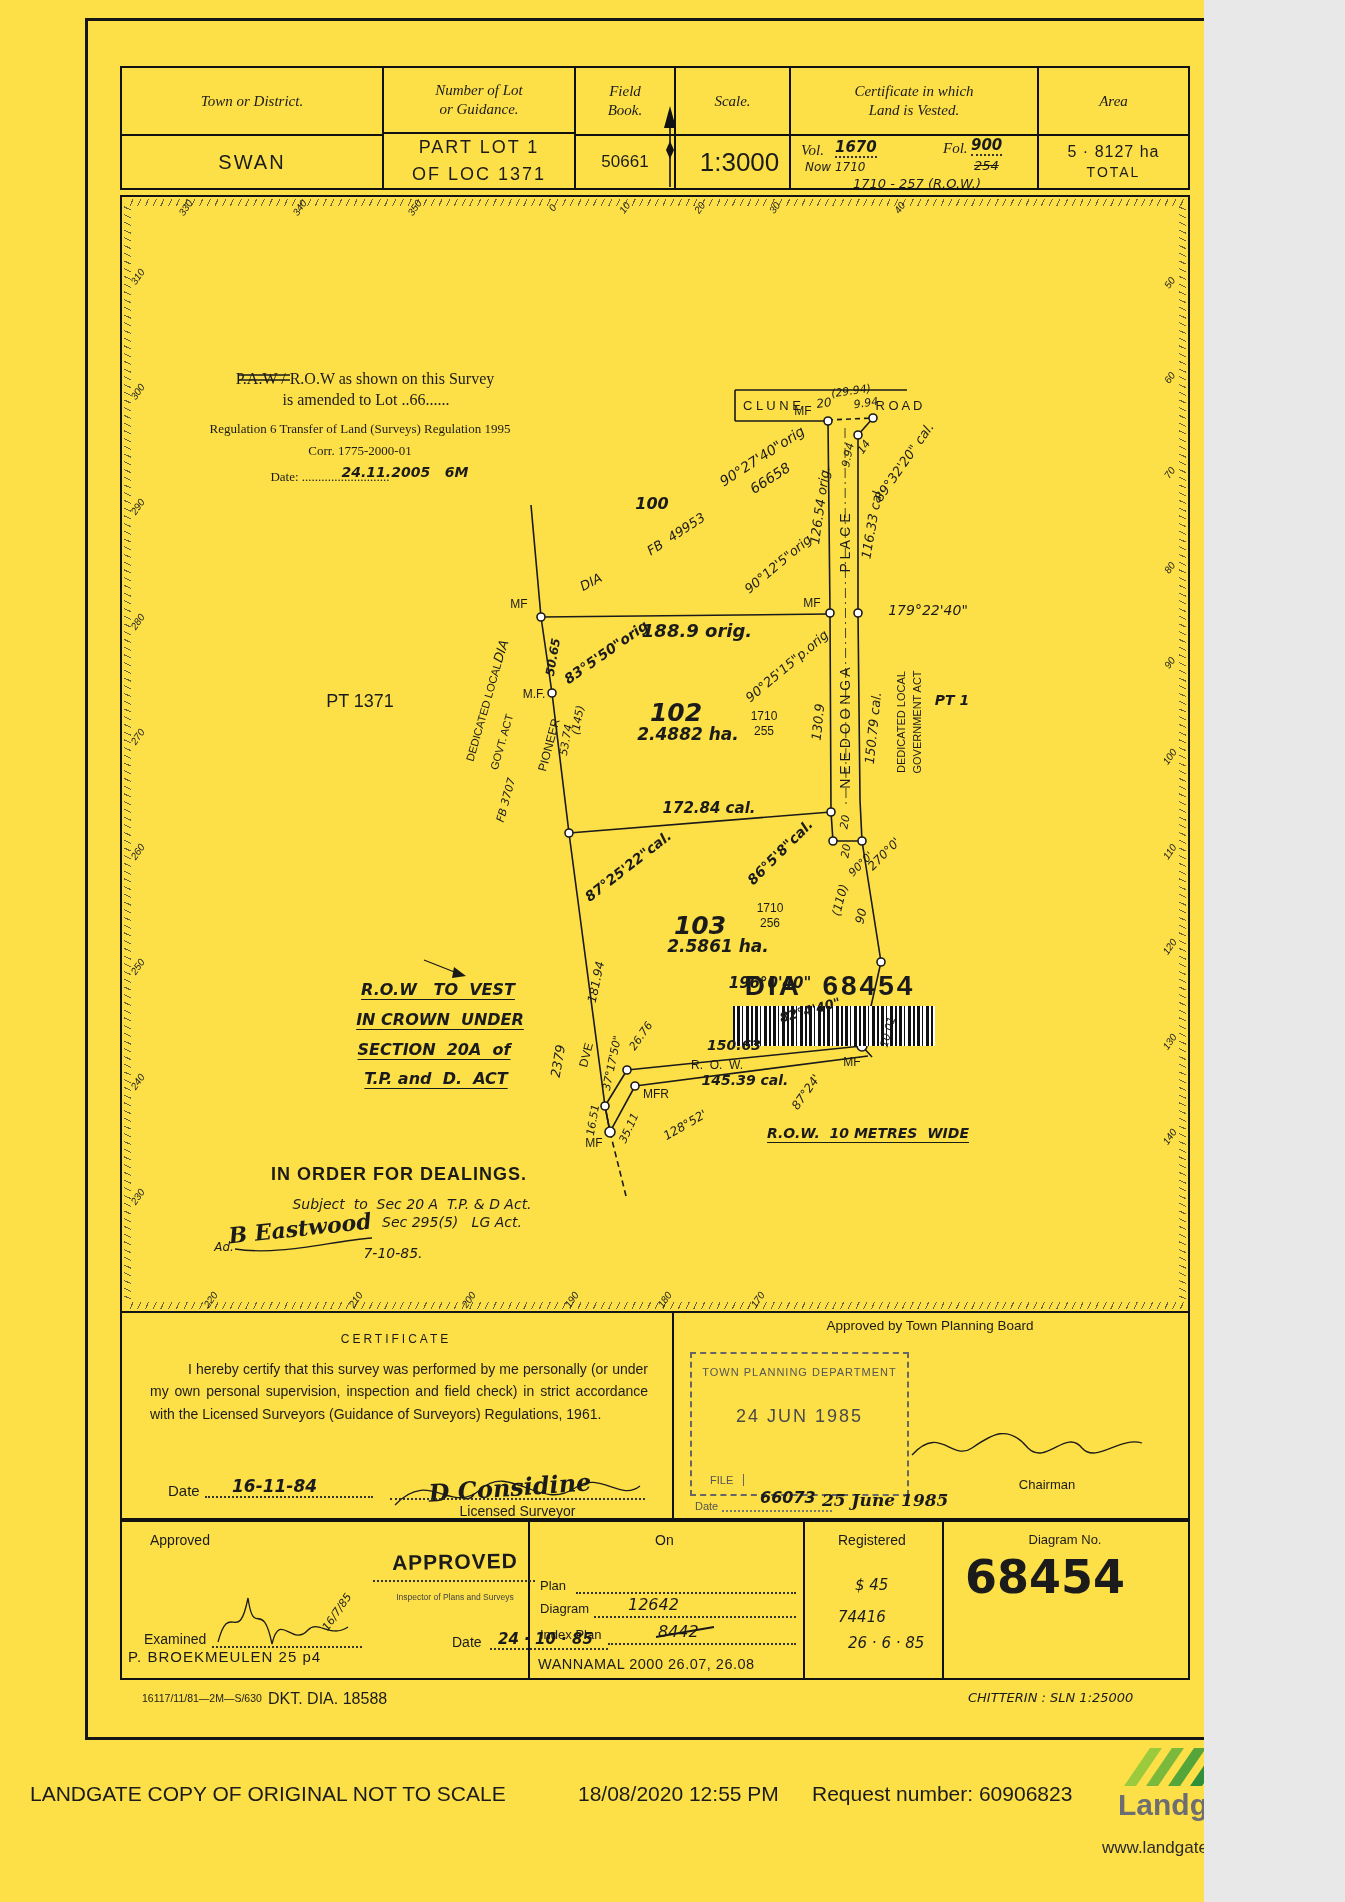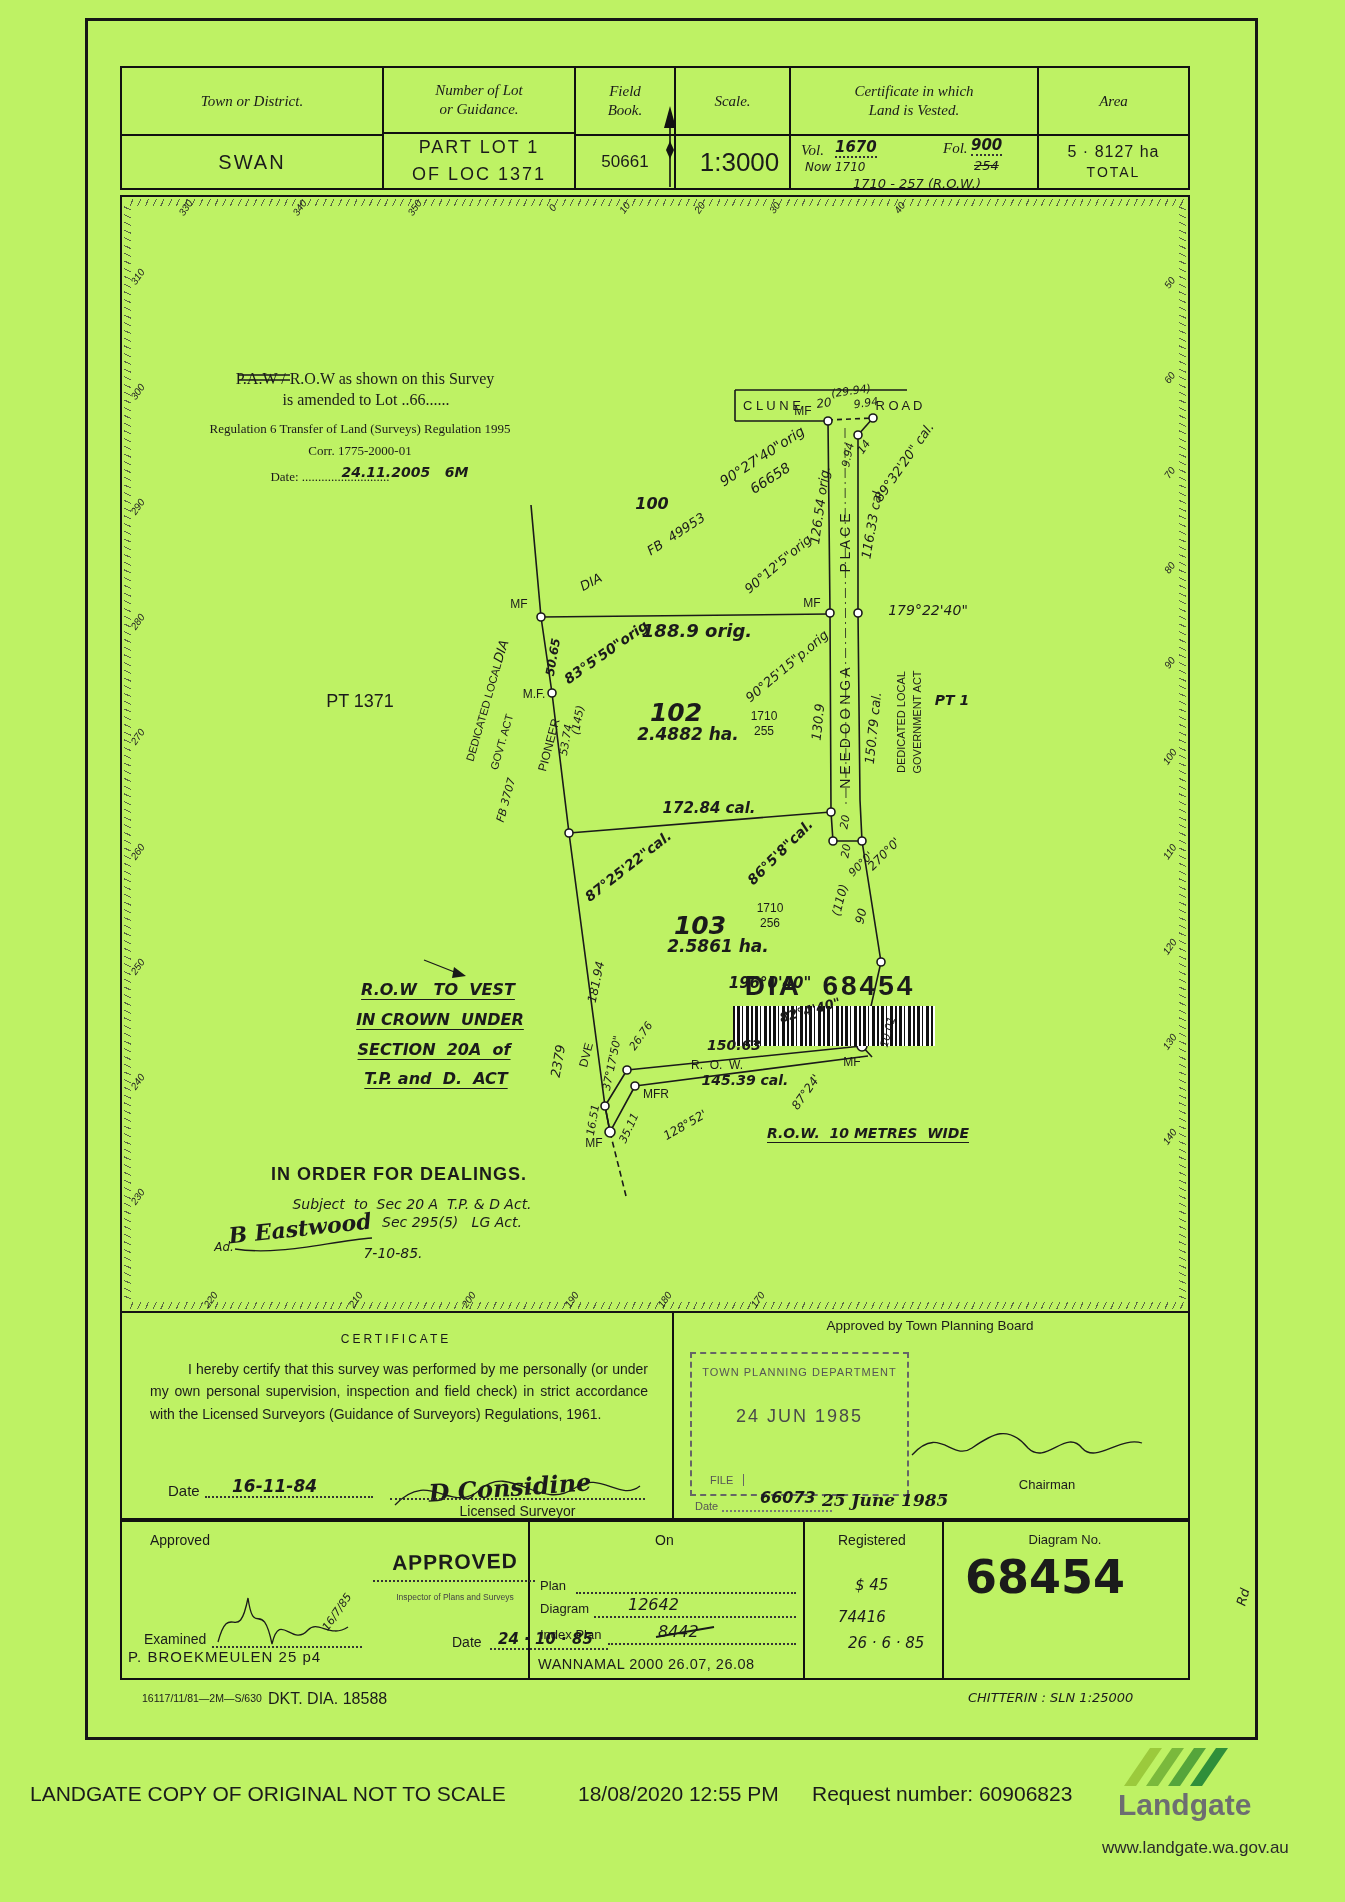--- a/index.html
+++ b/index.html
@@ -1,16 +1,16 @@
 <!DOCTYPE html>
 <html><head>
 <meta charset="utf-8">
 <style>
   html,body{margin:0;padding:0;background:#e8e8e8;}
-  .page{position:relative;width:1345px;height:1902px;background:#bef264;overflow:hidden;
+  .page{position:relative;width:1204px;height:1902px;background:#fde047;overflow:hidden;
         font-family:"Liberation Sans",sans-serif;color:#1b1b1b;}
   .abs{position:absolute;}
   
   .sheet-frame{left:85px;top:18px;width:1167px;height:1716px;border:3px solid #161616;}
   
   .htable{left:120px;top:66px;width:1070px;height:124px;border:2.5px solid #111;box-sizing:border-box;display:flex;}
   .hcol{box-sizing:border-box;border-left:2px solid #111;display:flex;flex-direction:column;}
   .hcol:first-child{border-left:none;}
   .hhead{box-sizing:border-box;height:68px;border-bottom:2px solid #111;display:flex;flex-direction:column;
          align-items:center;justify-content:center;font-family:"Liberation Serif",serif;font-style:italic;

